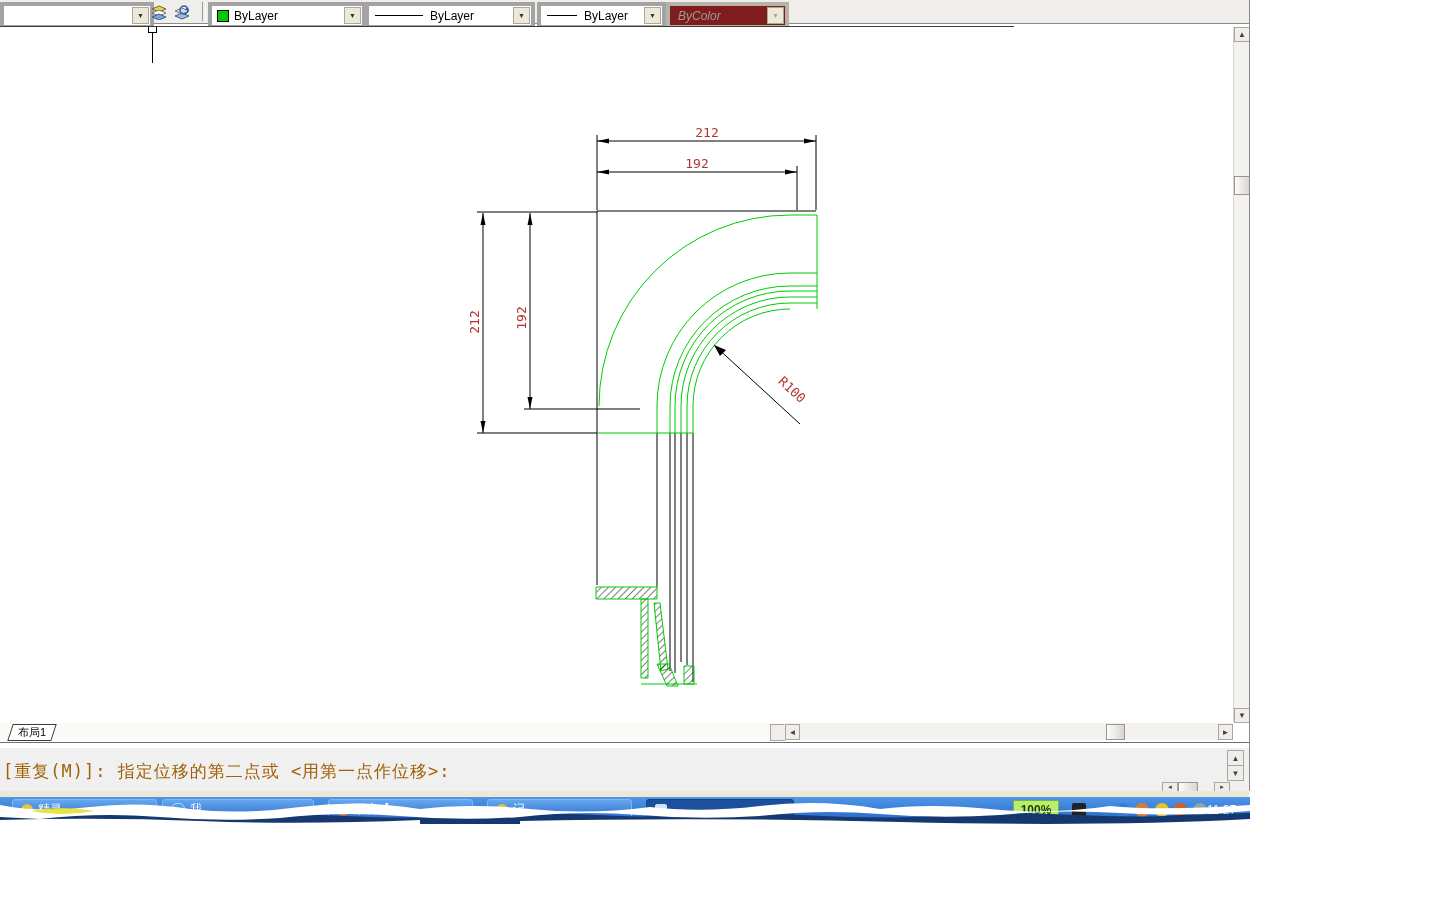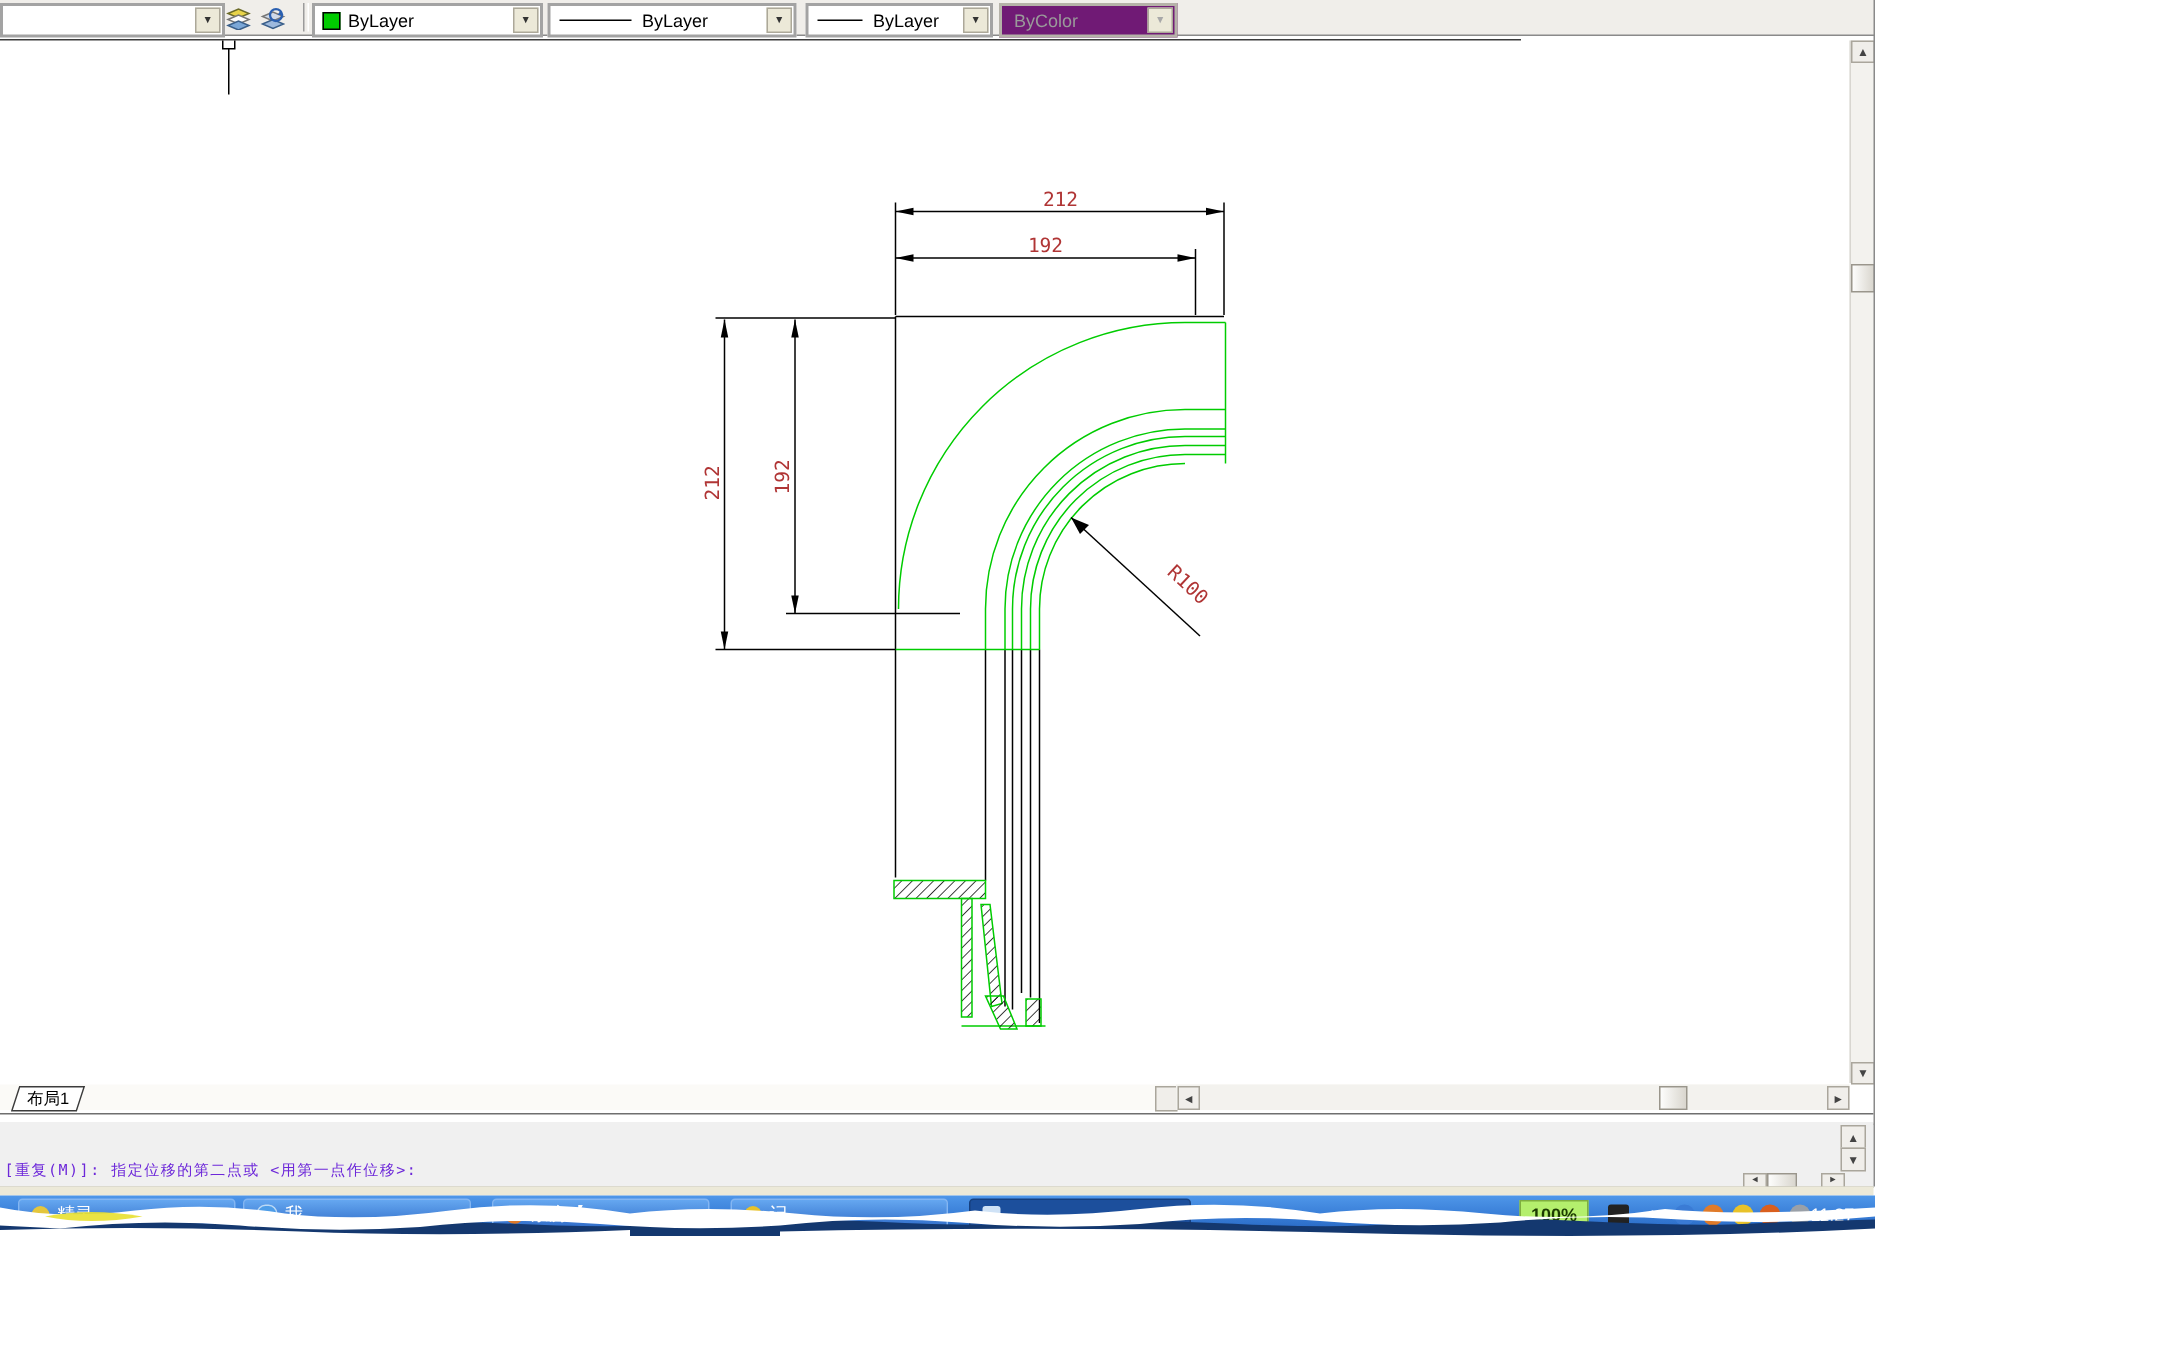--- a/index.html
+++ b/index.html
@@ -3,21 +3,21 @@
 <meta charset="utf-8">
 <style>
   html,body{margin:0;padding:0;}
   body{width:1440px;height:900px;background:#ffffff;position:relative;
        font-family:"Liberation Sans",sans-serif;overflow:hidden;}
   #app{position:absolute;left:0;top:0;width:1250px;height:824px;}
 
   
   .toolbar{position:absolute;left:0;top:0;width:1250px;height:23px;background:#f0eeea;
            border-bottom:1px solid #8a8a8a;}
-  .combo{position:absolute;top:2px;height:19px;background:#ffffff;border:2px solid #a3a3a3;
+  .combo{position:absolute;top:2px;height:19px;background:#ffffff;border:4px solid #a3a3a3;
          display:flex;align-items:center;font-size:12px;color:#000;}
   .combo .carrow{position:absolute;right:1px;top:1px;bottom:1px;width:15px;background:#ece9d8;
          border:1px solid #aca899;display:flex;align-items:center;justify-content:center;
          font-size:7px;color:#333;}
   .combo.disabled{color:#9a9a9a;}
   .swatch{width:10px;height:10px;background:#00cc00;border:1px solid #000;margin:0 5px 0 5px;}
   .linesample{height:1px;background:#000;margin:0 7px 0 6px;}
   .icbtn{position:absolute;top:1px;width:21px;height:21px;display:flex;align-items:center;
          justify-content:center;}
   .tbsep{position:absolute;left:202px;top:2px;width:2px;height:19px;
@@ -40,22 +40,22 @@
       justify-content:center;}
   .layout-tab span{transform:skewX(18deg);font-size:11px;color:#000;}
   .hsplit{position:absolute;left:770px;top:1px;width:13px;height:15px;background:#f0eeea;
       border:1px solid #aaa69c;}
   .htrack{position:absolute;left:784px;top:0;width:449px;height:17px;background:#f3f2ee;}
   
   .sep2{position:absolute;left:0;top:742px;width:1249px;height:6px;
         border-top:1px solid #6f6f6f;border-bottom:1px solid #6f6f6f;background:#ffffff;}
   .cmd{position:absolute;left:0;top:748px;width:1249px;height:43px;background:#f0f0f0;
        border-bottom:1px solid #a8a49a;}
-  .cmdtext{position:absolute;left:3px;top:25px;font-family:"DejaVu Sans Mono",monospace;
-       font-size:10px;color:#6d28d9;white-space:pre;letter-spacing:1px;}
+  .cmdtext{position:absolute;left:3px;top:12px;font-family:"DejaVu Sans Mono",monospace;
+       font-size:17px;color:#a16207;white-space:pre;letter-spacing:1px;}
   .btmstrip{position:absolute;left:0;top:791px;width:1249px;height:6px;background:#ece9d8;}
   .winedge{position:absolute;left:1249px;top:0;width:1px;height:791px;background:#8a8a8a;}
   
   .taskbar{position:absolute;left:0;top:797px;width:1250px;height:27px;
        background:linear-gradient(#4f97e9 0%,#3a7fd8 45%,#2261bd 100%);overflow:hidden;}
   .tbtn{position:absolute;top:2px;height:21px;border-radius:3px;
        background:linear-gradient(#65a7f0,#2e6bc8);border:1px solid #84b6f2;color:#fff;
        font-size:12px;display:flex;align-items:center;gap:5px;padding:0 8px;box-sizing:border-box;}
   .tbtn.pressed{background:#1c4f9c;border-color:#16407f;}
   .tico{width:12px;height:12px;border-radius:6px;flex:0 0 auto;}
@@ -106,21 +106,21 @@
       <span>ByLayer</span>
       <span class="carrow">▼</span>
     </div>
 
     <div class="combo" style="left:537px;width:121px;">
       <span class="linesample" style="width:30px;"></span>
       <span>ByLayer</span>
       <span class="carrow">▼</span>
     </div>
 
-    <div class="combo disabled" style="left:666px;width:115px;background:#701a75;border-color:#b5b2a8;">
+    <div class="combo disabled" style="left:666px;width:115px;background:#7f1d1d;border-color:#b5b2a8;font-style:italic;">
       <span style="margin-left:8px;">ByColor</span>
       <span class="carrow" style="color:#a8a8a8;">▼</span>
     </div>
   </div>
 
   <div class="canvas">
     <svg width="1233" height="696" viewBox="0 27 1233 696">
       <defs>
         <pattern id="hatch" patternUnits="userSpaceOnUse" width="5" height="5" patternTransform="rotate(45)">
           <line x1="0" y1="0" x2="0" y2="5" stroke="#000" stroke-width="1"></line>

